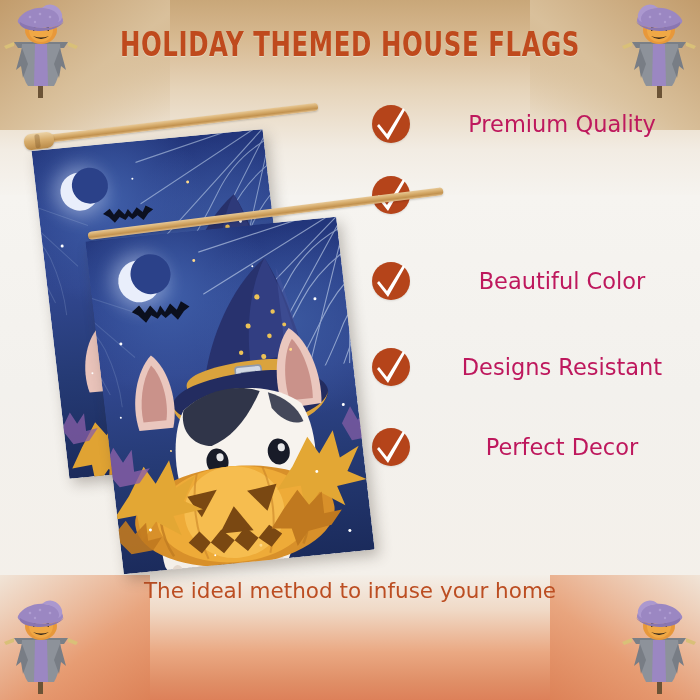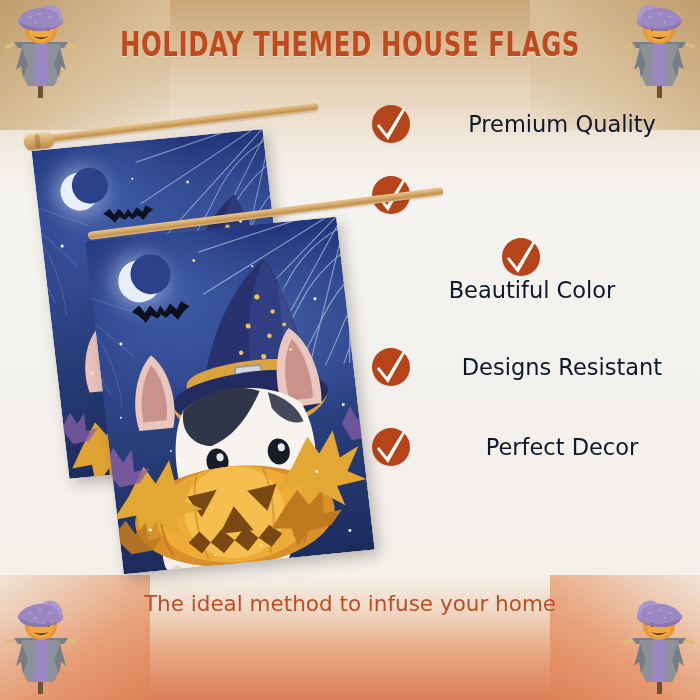--- a/index.html
+++ b/index.html
@@ -48,37 +48,37 @@
     font-family:"DejaVu Sans",sans-serif;
     font-size:28px;font-weight:bold;letter-spacing:.6px;
     color:#bf4a1d;
     font-stretch:condensed;
     transform:scaleY(1.18) scaleX(.97);
     text-shadow:0 1px 0 rgba(255,255,255,.35);
   }
 
   
   .caption{
-    position:absolute;left:45px;top:588px;width:610px;text-align:center;
+    position:absolute;left:45px;top:575px;width:610px;text-align:center;
     font-size:21.5px;line-height:31px;color:#bc4e22;
     font-family:"DejaVu Sans",sans-serif;
   }
   .caption .l2{display:block;}
 
   
   .features{position:absolute;left:372px;top:96px;width:320px;}
   .frow{display:flex;align-items:center;margin-bottom:0px;}
   .fcheck{
     flex:0 0 auto;width:38px;height:38px;border-radius:50%;
     background:#b5441a;position:relative;margin-right:22px;
     box-shadow:0 1px 2px rgba(0,0,0,.10);
   }
   .fcheck svg{position:absolute;left:4px;top:2px;}
   .ftext{
-    flex:1 1 auto;color:#0f172a;font-size:22.5px;line-height:29px;
+    flex:1 1 auto;color:#be185d;font-size:22.5px;line-height:29px;
     font-family:"DejaVu Sans",sans-serif;text-align:center;
   }
   .ftext .w{display:block;}
 
   
   .pole{
     position:absolute;height:8px;border-radius:4px;
     background:linear-gradient(to bottom,#e7c896 0%,#d8ae6e 35%,#c2924f 70%,#e0bc88 100%);
     box-shadow:0 1px 2px rgba(0,0,0,.18);
   }
@@ -432,21 +432,21 @@
     </div>
 
     <div class="frow" style="height:86px;">
       <span class="fcheck">
         <svg width="30" height="34" viewBox="0 0 30 34">
             <path d="M3,17 L11,27 L27,1 L29,3 L12,33 L1,19 Z" fill="#ffffff"></path>
           </svg>
       </span>
     </div>
 
-    <div class="frow" style="height:86px;flex-direction:column;">
+    <div class="frow" style="height:86px;">
       <span class="fcheck">
         <svg width="30" height="34" viewBox="0 0 30 34">
             <path d="M3,17 L11,27 L27,1 L29,3 L12,33 L1,19 Z" fill="#ffffff"></path>
           </svg>
       </span>
       <span class="ftext">
         <span class="w">Beautiful Color</span>
       </span>
     </div>
 

